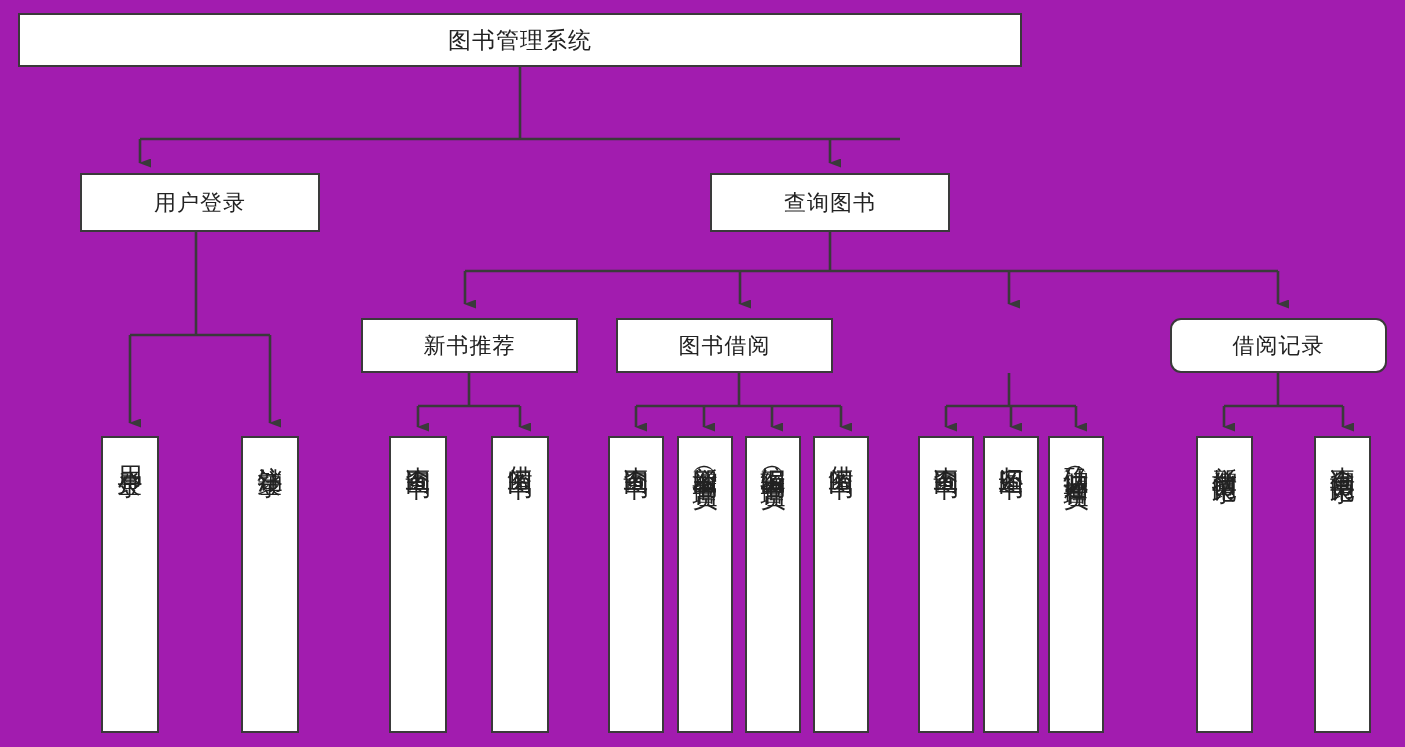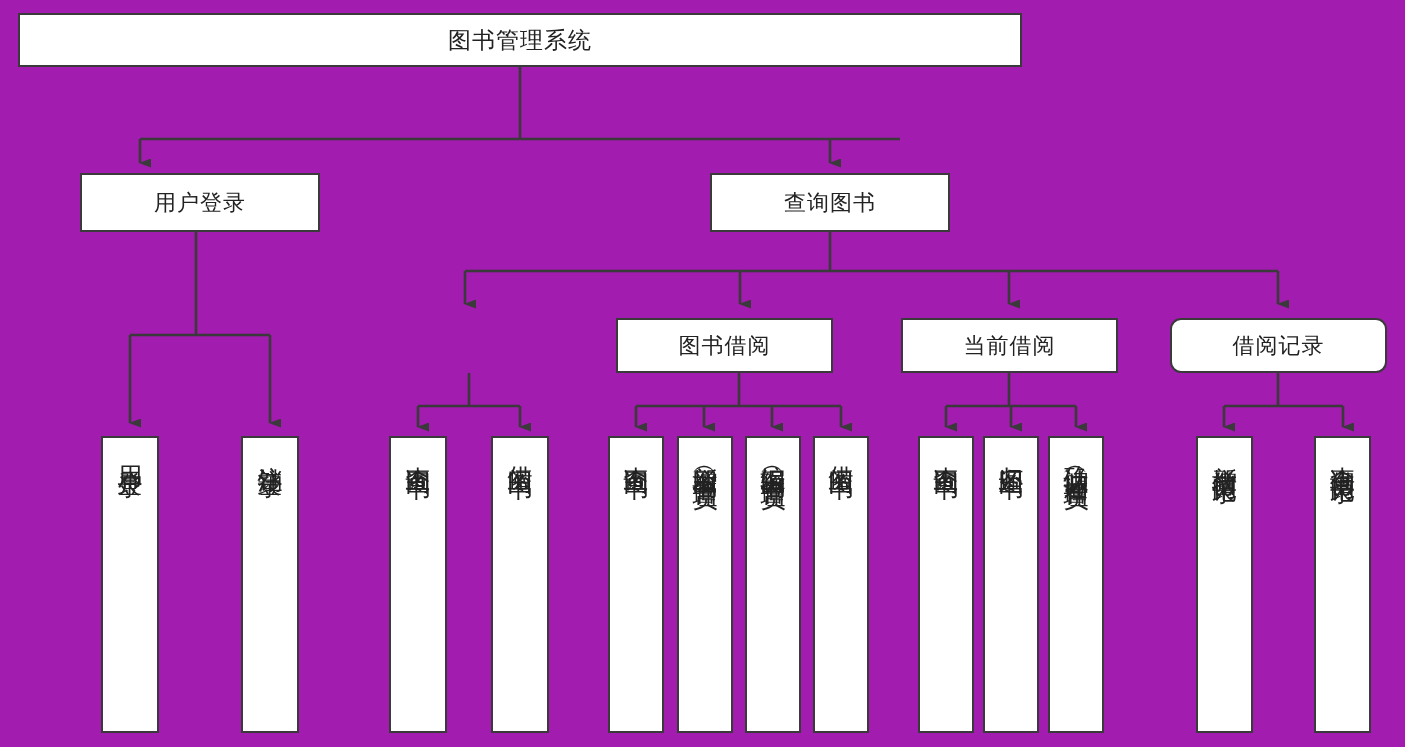--- a/index.html
+++ b/index.html
@@ -131,25 +131,25 @@
     <span class="label">图书管理系统</span>
   </div>
 
   <div class="node horiz" style="left:80px; top:173px; width:240px; height:59px;">
     <span class="label">用户登录</span>
   </div>
   <div class="node horiz" style="left:710px; top:173px; width:240px; height:59px;">
     <span class="label">查询图书</span>
   </div>
 
+  <div class="node horiz" style="left:361px; top:318px; width:217px; height:55px;">
+    <span class="label">新书推荐</span>
+  </div>
   <div class="node horiz" style="left:616px; top:318px; width:217px; height:55px;">
     <span class="label">图书借阅</span>
-  </div>
-  <div class="node horiz" style="left:901px; top:318px; width:217px; height:55px;">
-    <span class="label">当前借阅</span>
   </div>
   <div class="node horiz" style="left:1170px; top:318px; width:217px; height:55px;border-radius:11px;">
     <span class="label">借阅记录</span>
   </div>
 
   <div class="node vert" style="left:101px; top:436px; width:58px; height:297px;">
     <span class="label">用户登录</span>
   </div>
   <div class="node vert" style="left:241px; top:436px; width:58px; height:297px;">
     <span class="label">注销登录</span>

